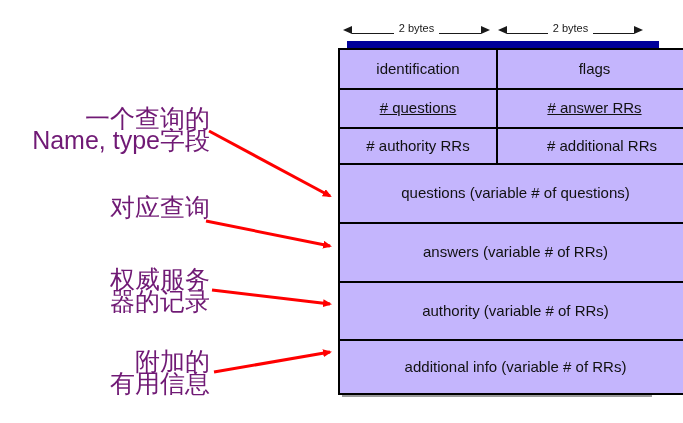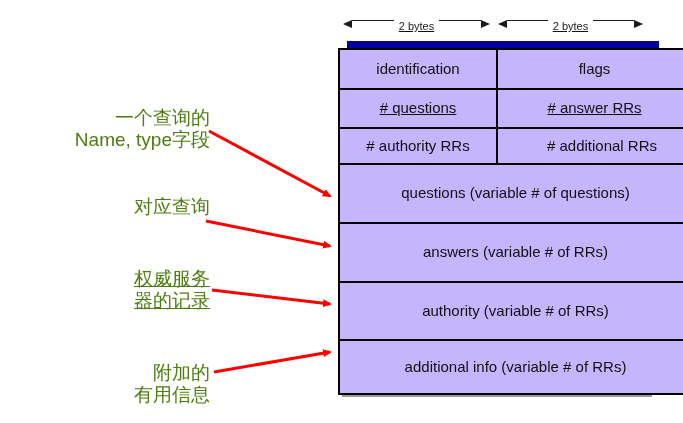--- a/index.html
+++ b/index.html
@@ -28,35 +28,35 @@
     display:flex;align-items:center;justify-content:center;
     font-size:15px;line-height:1.1;white-space:nowrap;
   }
   .t-cell.left{width:158px;border-right:2px solid #000;box-sizing:border-box;}
   .t-cell.right{flex:1;}
   .t-cell.full{flex:1;}
   .h1{height:38px;} .h2{height:37px;text-decoration:underline;} .h3{height:34px;gap:15px;}
   .h4{height:57px;} .h5{height:57px;} .h6{height:56px;}
   
   .dim-arrow{
-    position:absolute;top:20px;height:14px;display:flex;align-items:flex-start;text-decoration:underline;
+    position:absolute;top:20px;height:14px;display:flex;align-items:flex-end;
   }
   .dim-left{left:343px;width:147px;}
   .dim-right{left:498px;width:145px;}
   .dim-line{flex:1;height:1px;background:#1a1a1a;}
   .tri{width:0;height:0;border-top:4px solid transparent;border-bottom:4px solid transparent;}
   .tri-l{border-right:9px solid #1a1a1a;}
   .tri-r{border-left:9px solid #1a1a1a;}
   .dim-label{font-size:11px;padding:0 5px;white-space:nowrap;color:#1a1a1a;}
   
   .note{
     position:absolute;left:20px;width:190px;text-align:right;
-    font-size:19px;line-height:22px;color:#4d7c0f;white-space:nowrap;
+    font-size:25px;line-height:22px;color:#701a75;white-space:nowrap;
   }
-  .note-1{top:107px;} .note-2{top:196px;} .note-3{top:268px;text-decoration:underline;} .note-4{top:362px;}
+  .note-1{top:107px;} .note-2{top:196px;} .note-3{top:268px;} .note-4{top:350px;}
   
   .arrow-layer{position:absolute;left:0;top:0;width:683px;height:423px;pointer-events:none;}
 </style>
 </head>
 <body>
 
 <div class="canvas">
 
   <div class="table-shadow"></div>
   <div class="table-bottom-shadow"></div>

